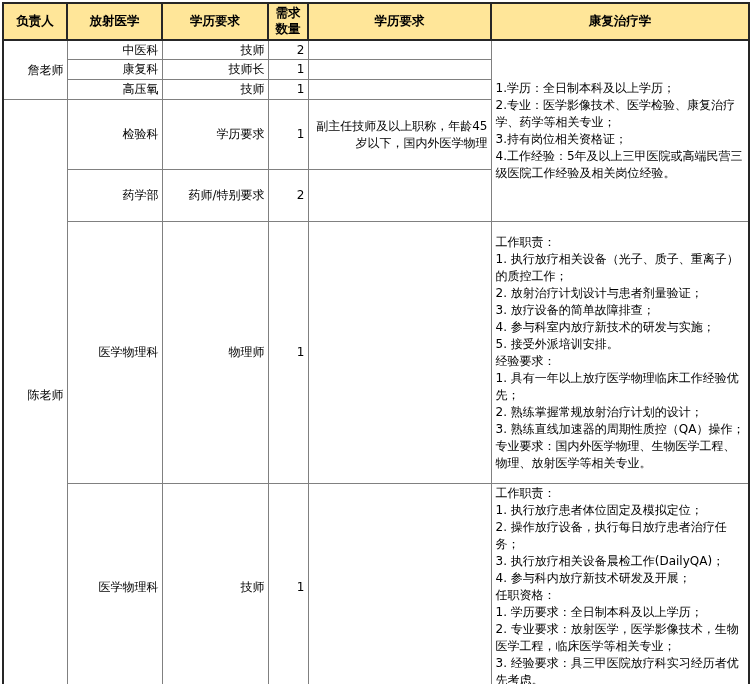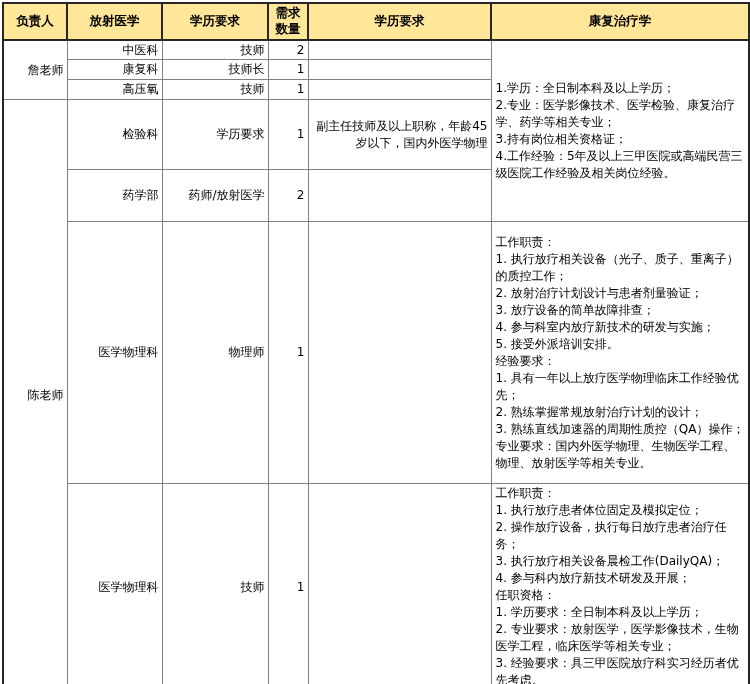--- a/index.html
+++ b/index.html
@@ -113,21 +113,21 @@
     <tr class="r-md">
       <td class="center" rowspan="4">陈老师</td>
       <td class="center">检验科</td>
       <td class="center">学历要求</td>
       <td class="center">1</td>
       <td class="center">副主任技师及以上职称，年龄45岁以下，国内外医学物理</td>
     </tr>
 
     <tr class="r-md2">
       <td class="center">药学部</td>
-      <td class="center">药师/放射医学</td>
+      <td class="center">药师/特别要求</td>
       <td class="center">2</td>
       <td class="center"></td>
     </tr>
 
     <tr class="r-xl">
       <td class="center">医学物理科</td>
       <td class="center">物理师</td>
       <td class="center">1</td>
       <td class="center"></td>
       <td class="req">工作职责：

